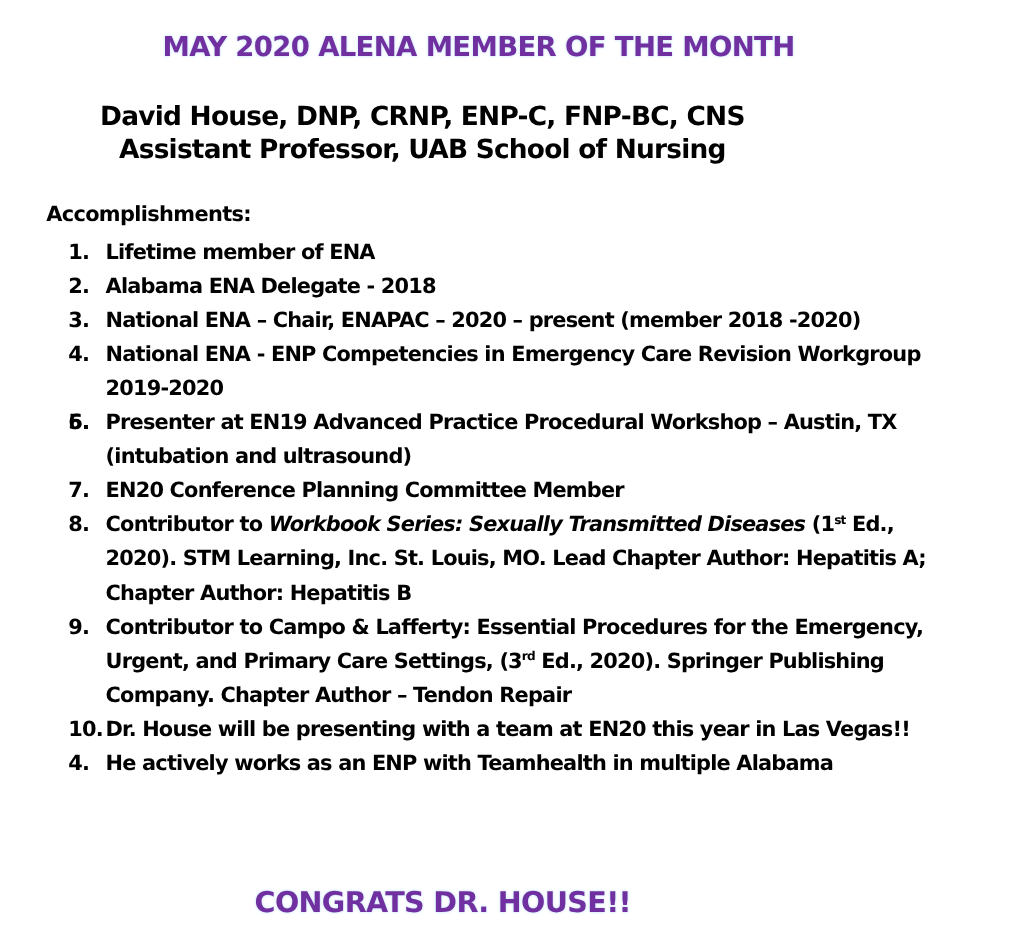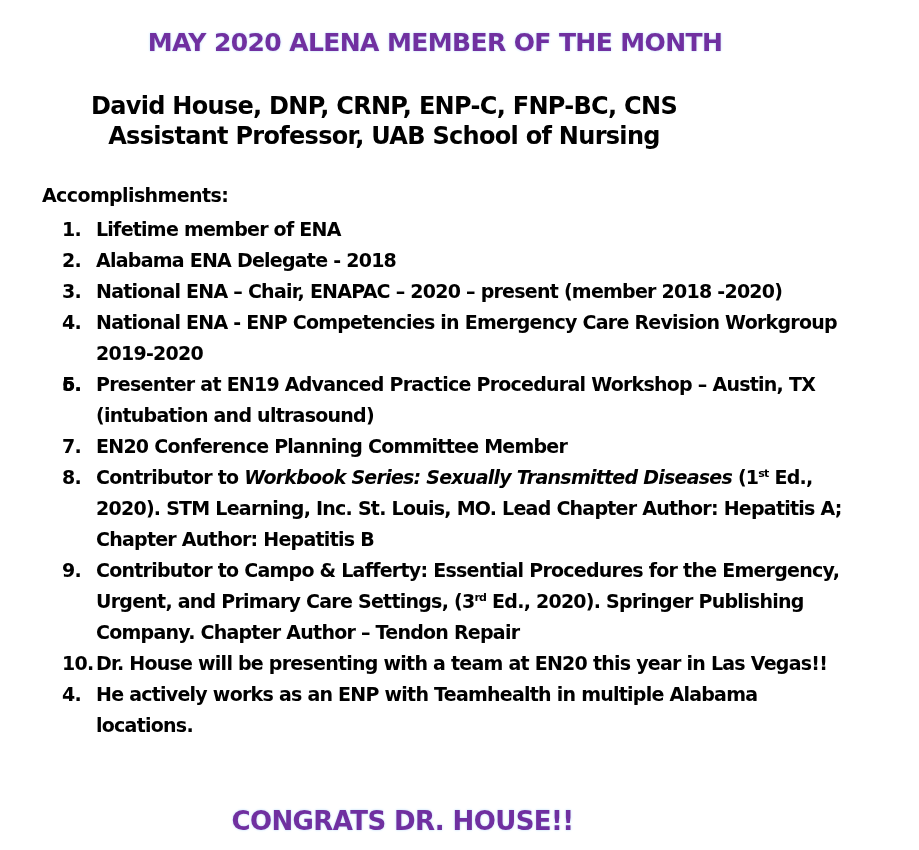--- a/index.html
+++ b/index.html
@@ -108,19 +108,18 @@
     <li class="item">
       <span class="num">10.</span>
       <div class="text">
           <span class="line">Dr. House will be presenting with a team at EN20 this year in Las Vegas!!</span>
         </div>
     </li>
     <li class="item">
       <span class="num">4.</span>
       <div class="text">
         <span class="line">He actively works as an ENP with Teamhealth in multiple Alabama</span>
-        <span class="line">locations.</span>
       </div>
     </li>
   </ol>
 
   <div class="footer">CONGRATS DR. HOUSE!!</div>
 </div>
 
 </body></html>

